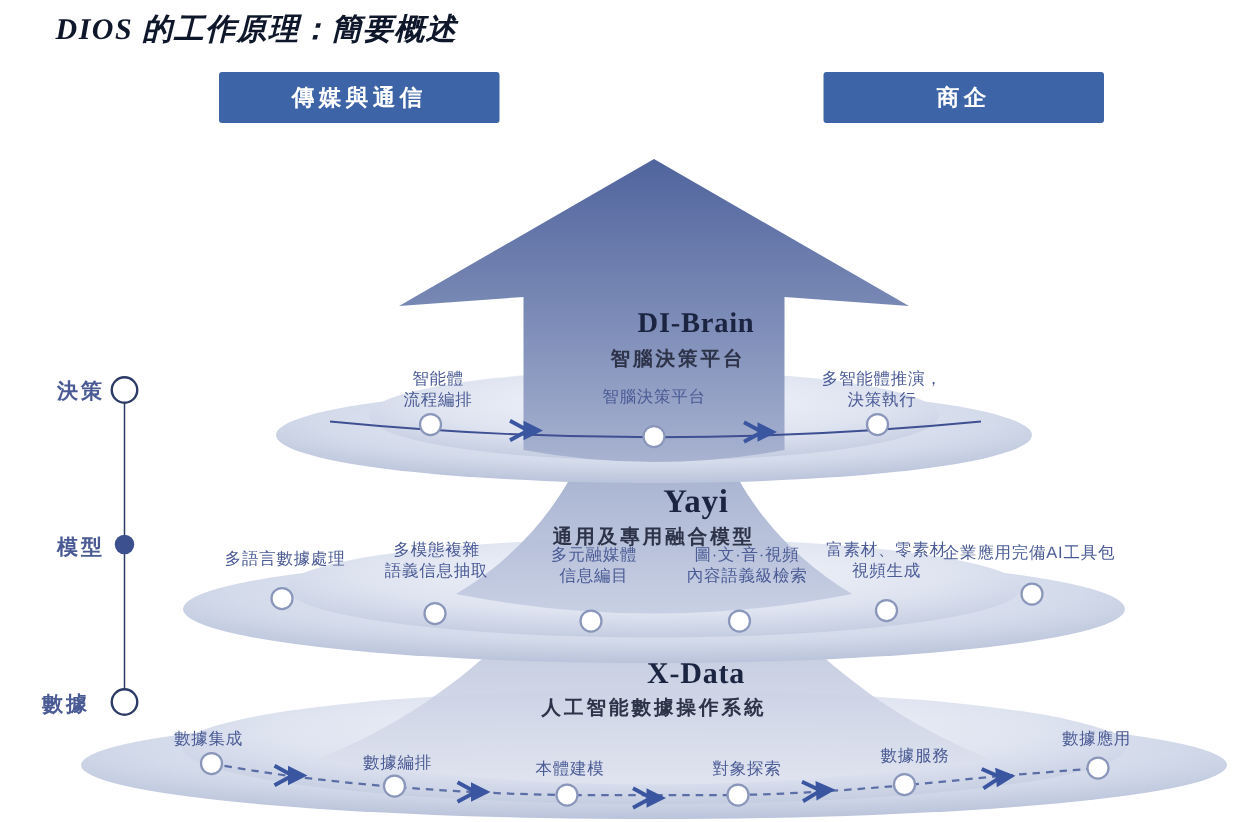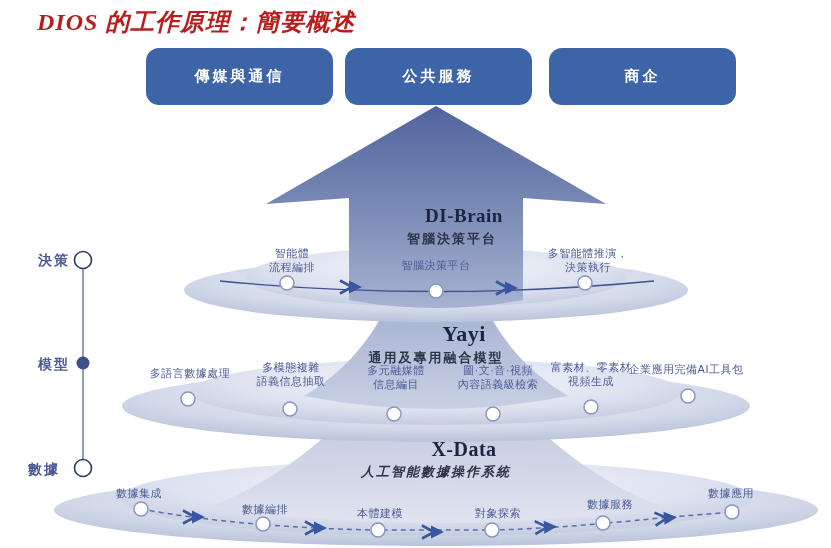--- a/index.html
+++ b/index.html
@@ -3,24 +3,24 @@
 <meta charset="utf-8">
 <style>
   html,body{margin:0;padding:0;background:#ffffff;}
   .stage{
     position:relative;width:831px;height:548px;overflow:hidden;background:#ffffff;
     font-family:"Liberation Sans", sans-serif;
   }
   .page-title{
     position:absolute;left:37px;top:6px;margin:0;
     font-family:"Liberation Serif", serif;
-    font-size:24px;font-weight:bold;font-style:italic;color:#b91c1c;letter-spacing:1px;
+    font-size:20px;font-weight:bold;font-style:italic;color:#0f172a;letter-spacing:1px;
   }
   .btn{
-    position:absolute;top:48px;width:187px;height:57px;border-radius:13px;
+    position:absolute;top:48px;width:187px;height:34px;border-radius:2px;
     background:#3c64a7;color:#ffffff;display:flex;align-items:center;justify-content:center;
     font-size:15px;font-weight:bold;letter-spacing:3px;
   }
   .funnel-svg{position:absolute;left:0;top:0;}
   .axis-label{
     position:absolute;font-size:14px;color:#4a5a94;letter-spacing:2px;font-weight:bold;
   }
   .tier-title{
     position:absolute;transform:translateX(-50%);
     font-family:"Liberation Serif", serif;font-weight:bold;color:#1b2440;letter-spacing:0.5px;
@@ -39,23 +39,20 @@
 </style>
 </head>
 <body>
 
 <div class="stage">
 
   <h1 class="page-title">DIOS 的工作原理：簡要概述</h1>
 
   <div class="btn" style="left:146px;">
     <span>傳媒與通信</span>
-  </div>
-  <div class="btn" style="left:345px;">
-    <span>公共服務</span>
   </div>
   <div class="btn" style="left:549px;">
     <span>商企</span>
   </div>
 
   <svg class="funnel-svg" width="831" height="548" viewBox="0 0 831 548">
     <defs>
       <linearGradient id="gArrow" x1="0" y1="106" x2="0" y2="320" gradientUnits="userSpaceOnUse">
         <stop offset="0" stop-color="#50649d"></stop>
         <stop offset="0.55" stop-color="#8190ba"></stop>
@@ -151,21 +148,21 @@
   <div class="axis-label" style="left:38px;top:356px;">模型</div>
   <div class="axis-label" style="left:28px;top:461px;text-align:right;">數據</div>
 
   <div class="tier-title" style="left:436px;top:205px;font-size:19px;">DI-Brain</div>
   <div class="tier-sub" style="left:452px;top:230px;">智腦決策平台</div>
 
   <div class="tier-title" style="left:436px;top:321px;font-size:22px;">Yayi</div>
   <div class="tier-sub" style="left:436px;top:349px;">通用及專用融合模型</div>
 
   <div class="tier-title" style="left:436px;top:438px;font-size:20px;">X-Data</div>
-  <div class="tier-sub" style="left:436px;top:463px;font-style:italic;">人工智能數據操作系統</div>
+  <div class="tier-sub" style="left:436px;top:463px;">人工智能數據操作系統</div>
 
   <div class="node-label" style="left:292px;top:246px;">智能體
 流程編排</div>
   <div class="node-label" style="left:436px;top:258px;">智腦決策平台</div>
   <div class="node-label" style="left:588px;top:246px;">多智能體推演，
 決策執行</div>
 
   <div class="node-label" style="left:190px;top:366px;">多語言數據處理</div>
   <div class="node-label" style="left:291px;top:360px;">多模態複雜
 語義信息抽取</div>

